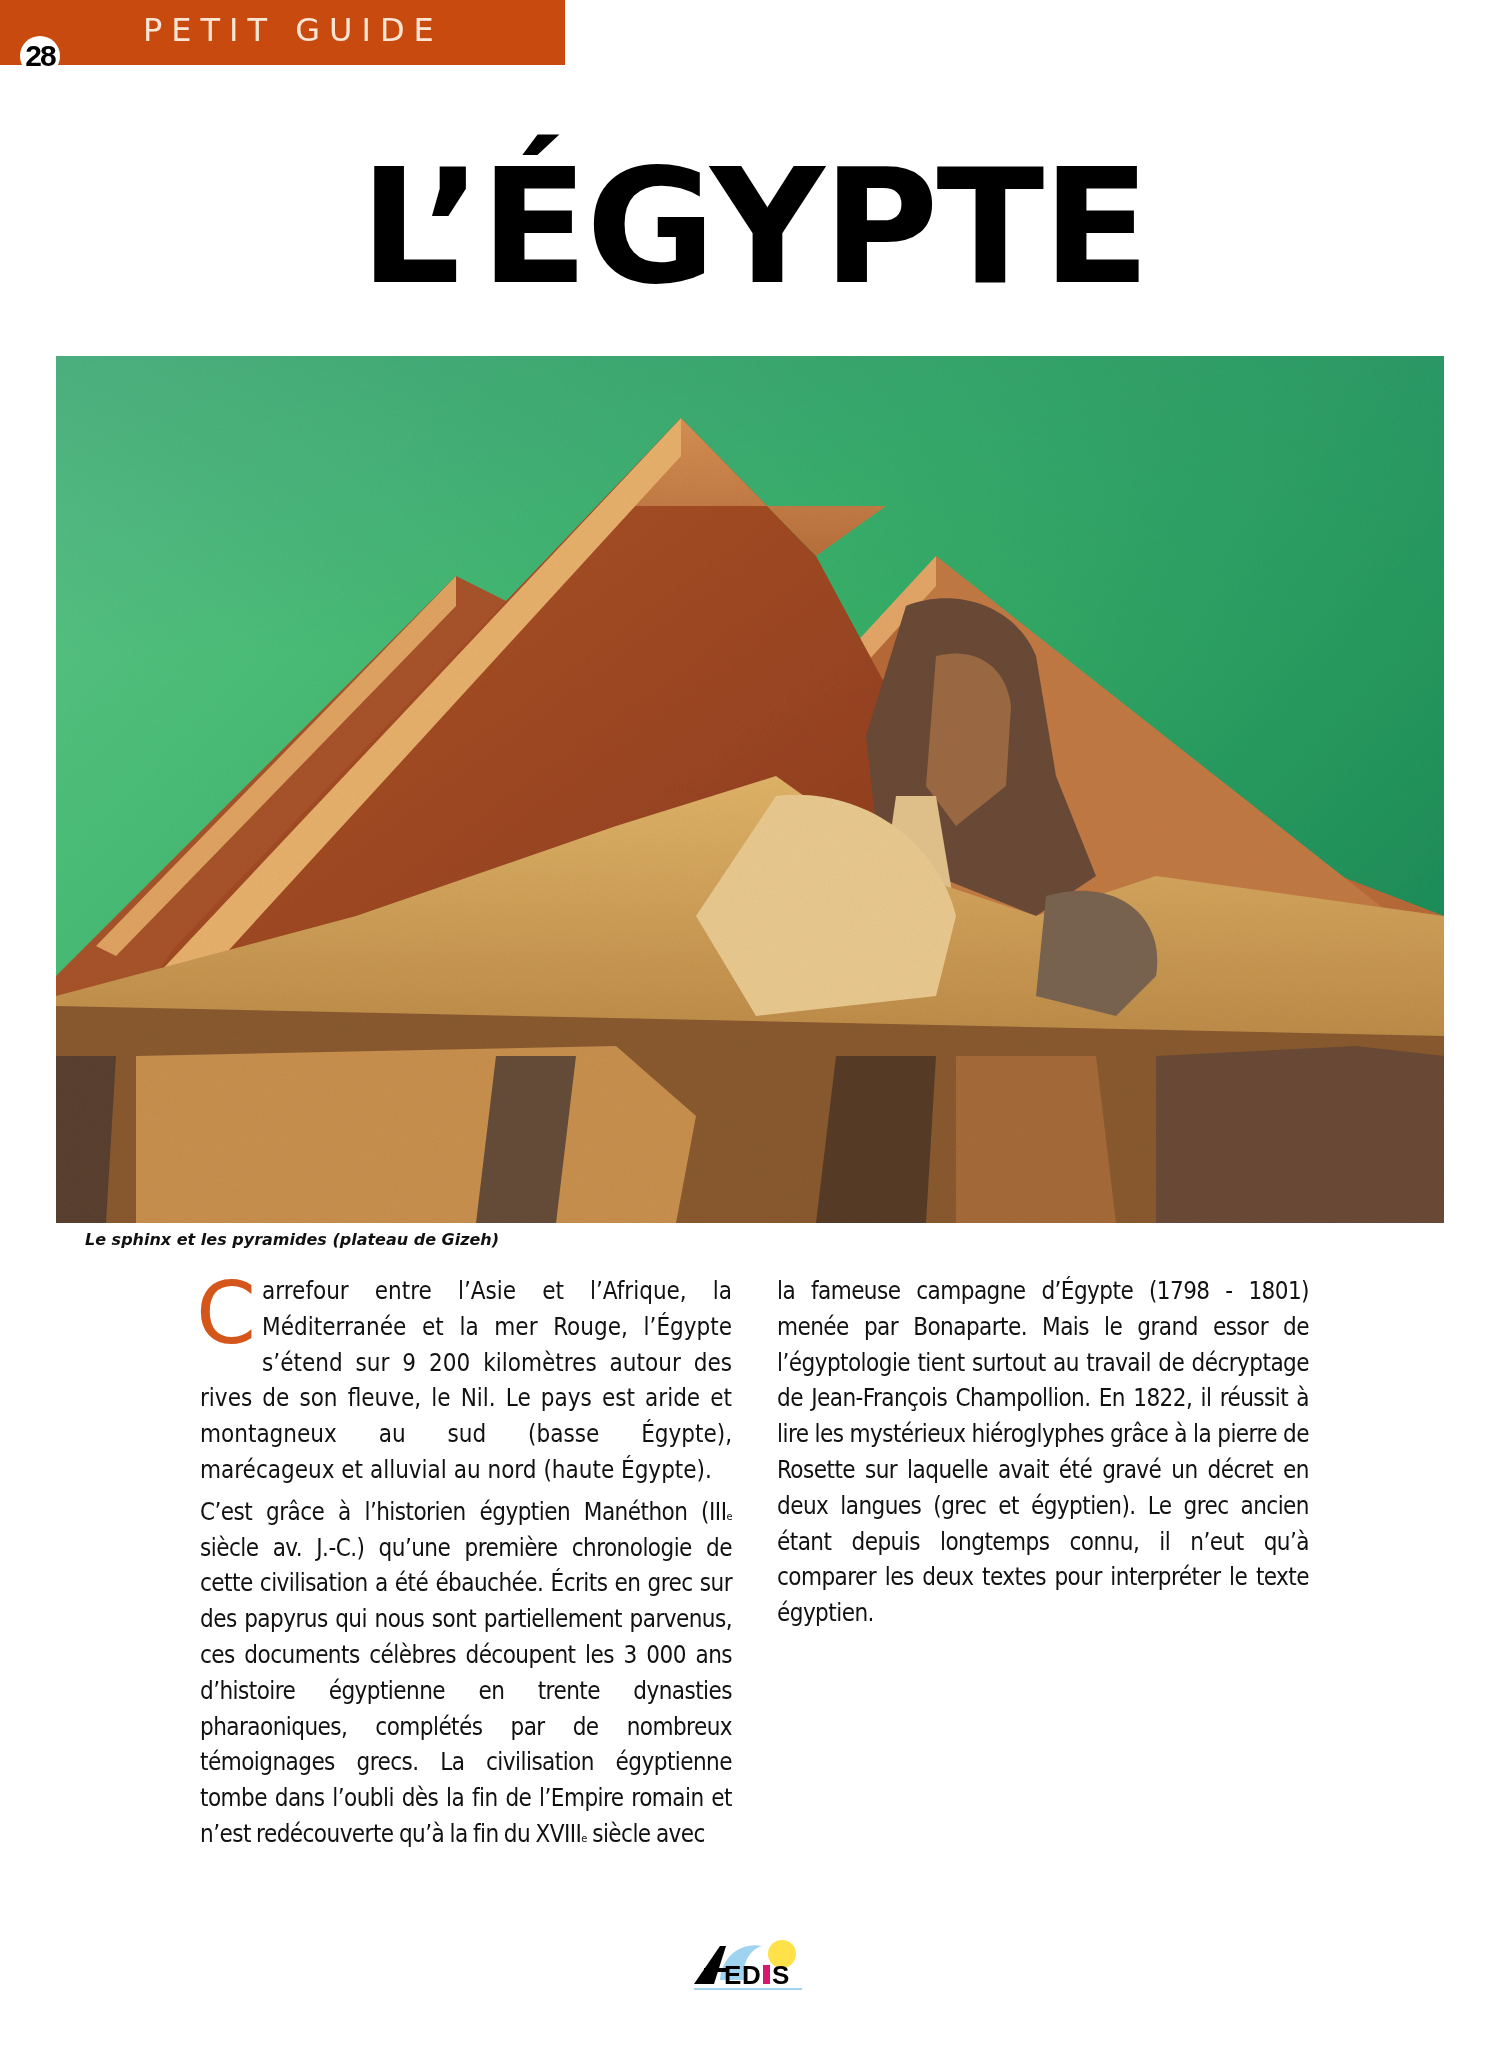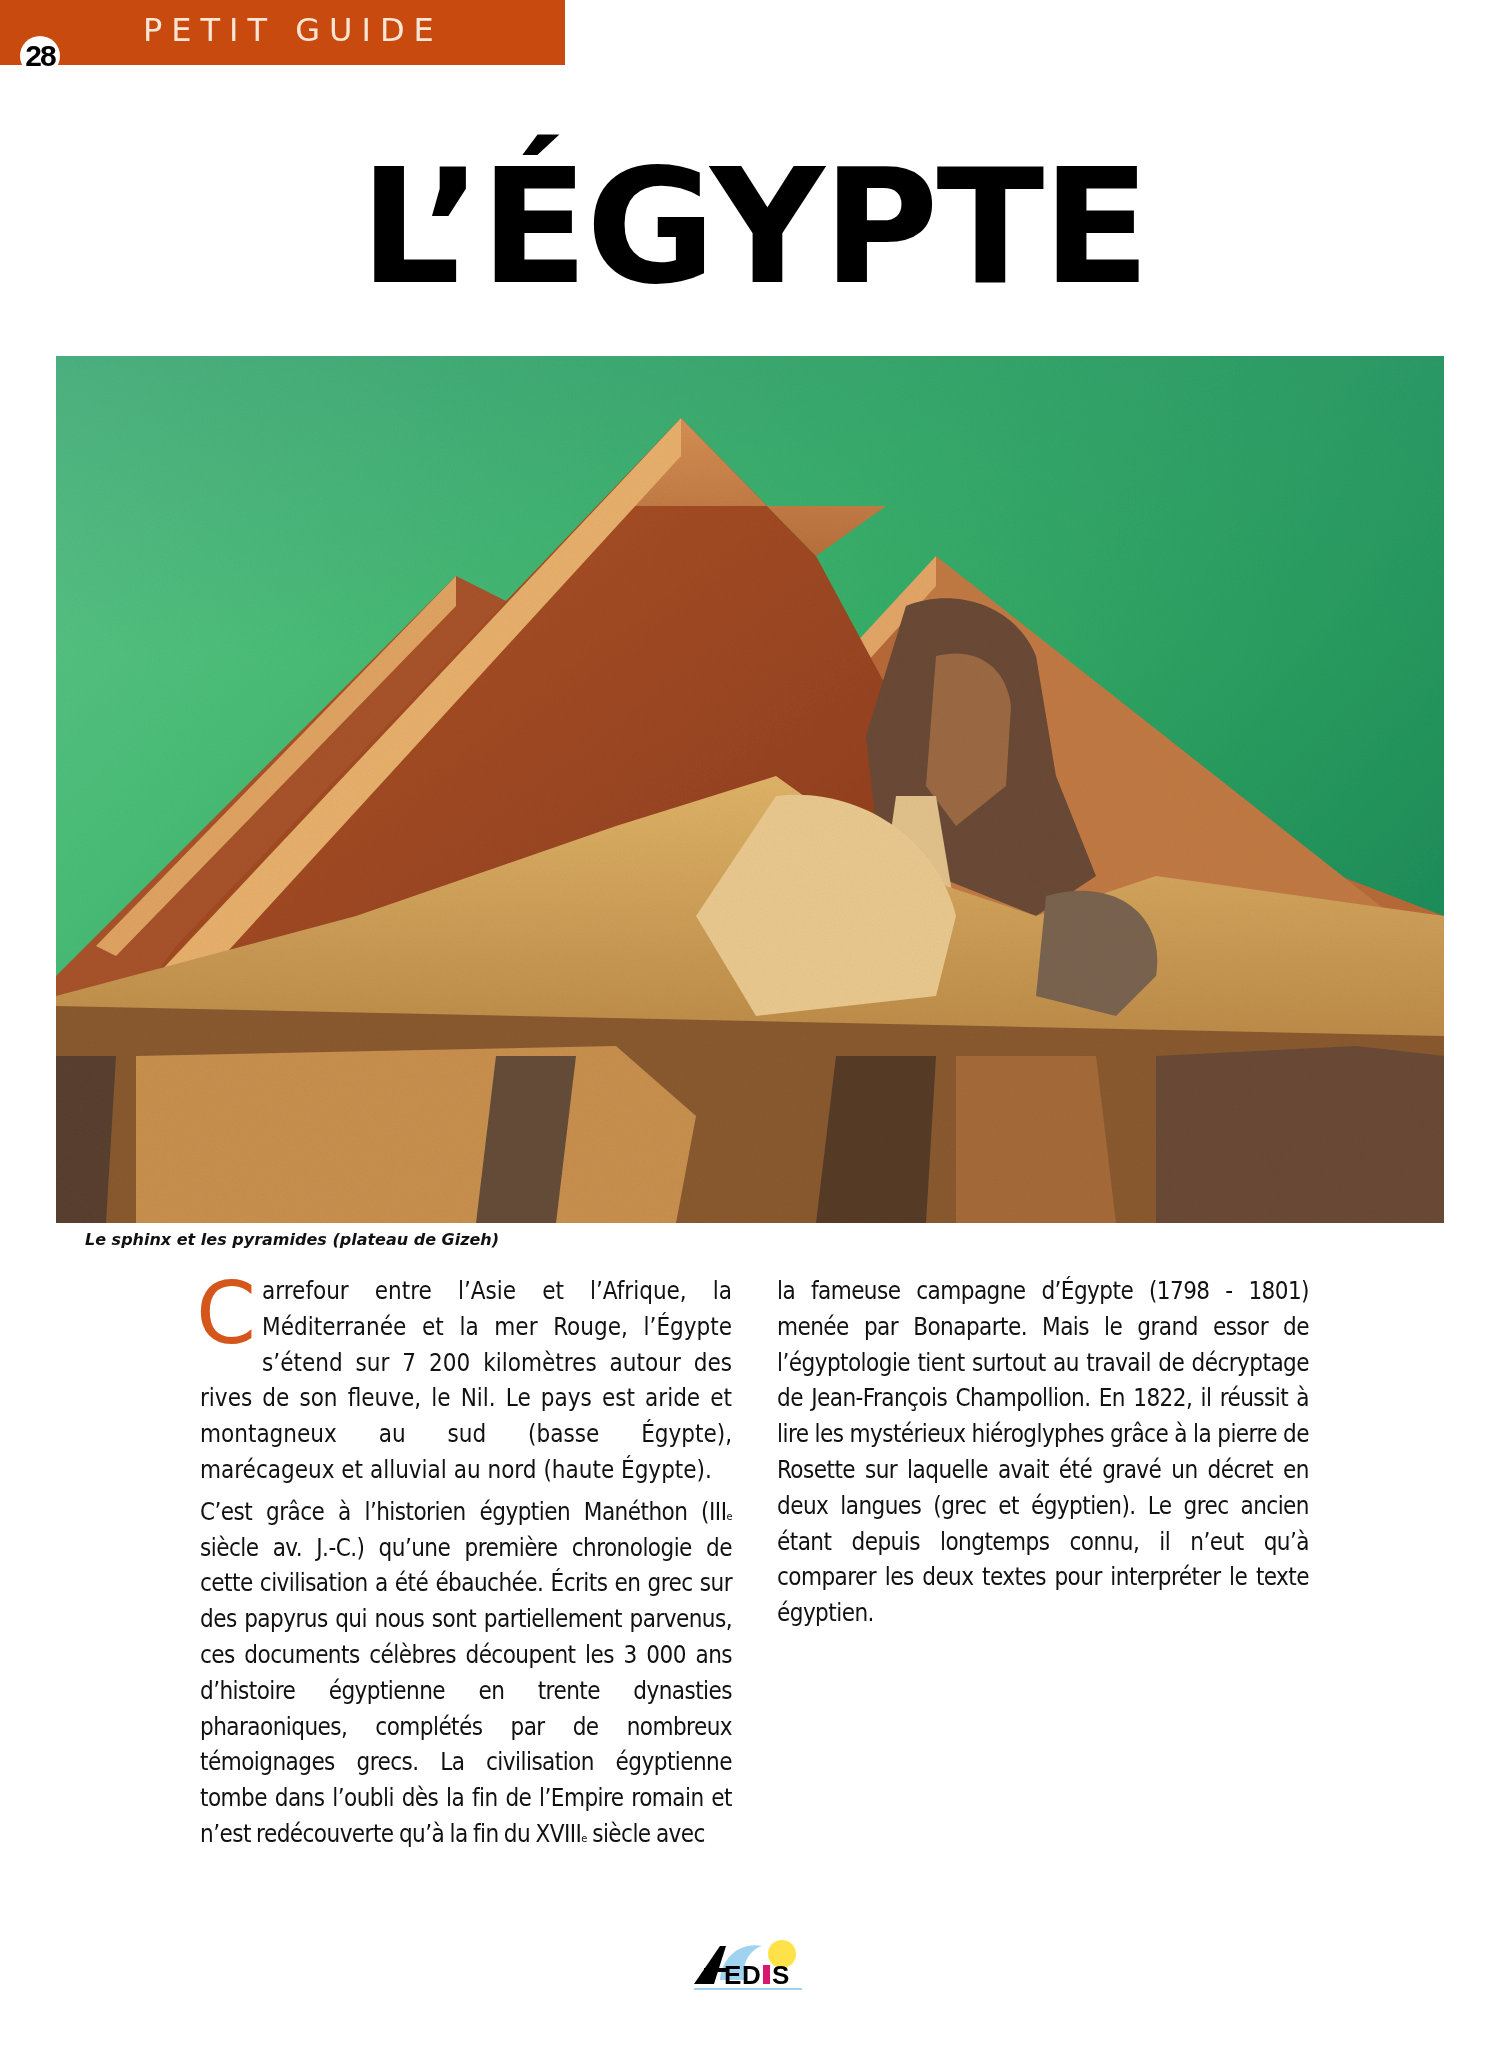--- a/index.html
+++ b/index.html
@@ -114,21 +114,21 @@
       <path d="M1100,700 L1300,690 L1388,700 L1388,867 L1100,867 Z" fill="#6a4a36"></path>
       <path d="M0,700 L60,700 L50,867 L0,867 Z" fill="#5a4030"></path>
     </g>
   </svg>
 </div>
 
 <div class="caption">Le sphinx et les pyramides (plateau de Gizeh)</div>
 
 <div class="col col-left">
   <p>
-    <span class="dropcap">C</span><span>arrefour entre l’Asie et l’Afrique, la Méditerranée et la mer Rouge, l’Égypte s’étend sur 7 200 kilomètres autour des rives de son fleuve, le Nil. Le pays est aride et montagneux au sud (basse Égypte), marécageux et alluvial au nord (haute Égypte).</span>
+    <span class="dropcap">C</span><span>arrefour entre l’Asie et l’Afrique, la Méditerranée et la mer Rouge, l’Égypte s’étend sur 9 200 kilomètres autour des rives de son fleuve, le Nil. Le pays est aride et montagneux au sud (basse Égypte), marécageux et alluvial au nord (haute Égypte).</span>
   </p>
   <p class="tight"><span>C’est grâce à l’historien égyptien Manéthon (III</span><sup>e</sup><span> siècle av. J.-C.) qu’une première chronologie de cette civilisation a été ébauchée. Écrits en grec sur des papyrus qui nous sont partiellement parvenus, ces documents célèbres découpent les 3 000 ans d’histoire égyptienne en trente dynasties pharaoniques, complétés par de nombreux témoignages grecs. La civilisation égyptienne tombe dans l’oubli dès la fin de l’Empire romain et n’est redécouverte qu’à la fin du XVIII</span><sup>e</sup><span> siècle avec</span></p>
 </div>
 
 <div class="col col-right tight">
   <p>la fameuse campagne d’Égypte (1798 - 1801) menée par Bonaparte. Mais le grand essor de l’égyptologie tient surtout au travail de décryptage de Jean-François Champollion. En 1822, il réussit à lire les mystérieux hiéroglyphes grâce à la pierre de Rosette sur laquelle avait été gravé un décret en deux langues (grec et égyptien). Le grec ancien étant depuis longtemps connu, il n’eut qu’à comparer les deux textes pour interpréter le texte égyptien.</p>
 </div>
 
 <div class="logo" title="AEDIS">
   <svg viewBox="0 0 120 62" width="120" height="62">

